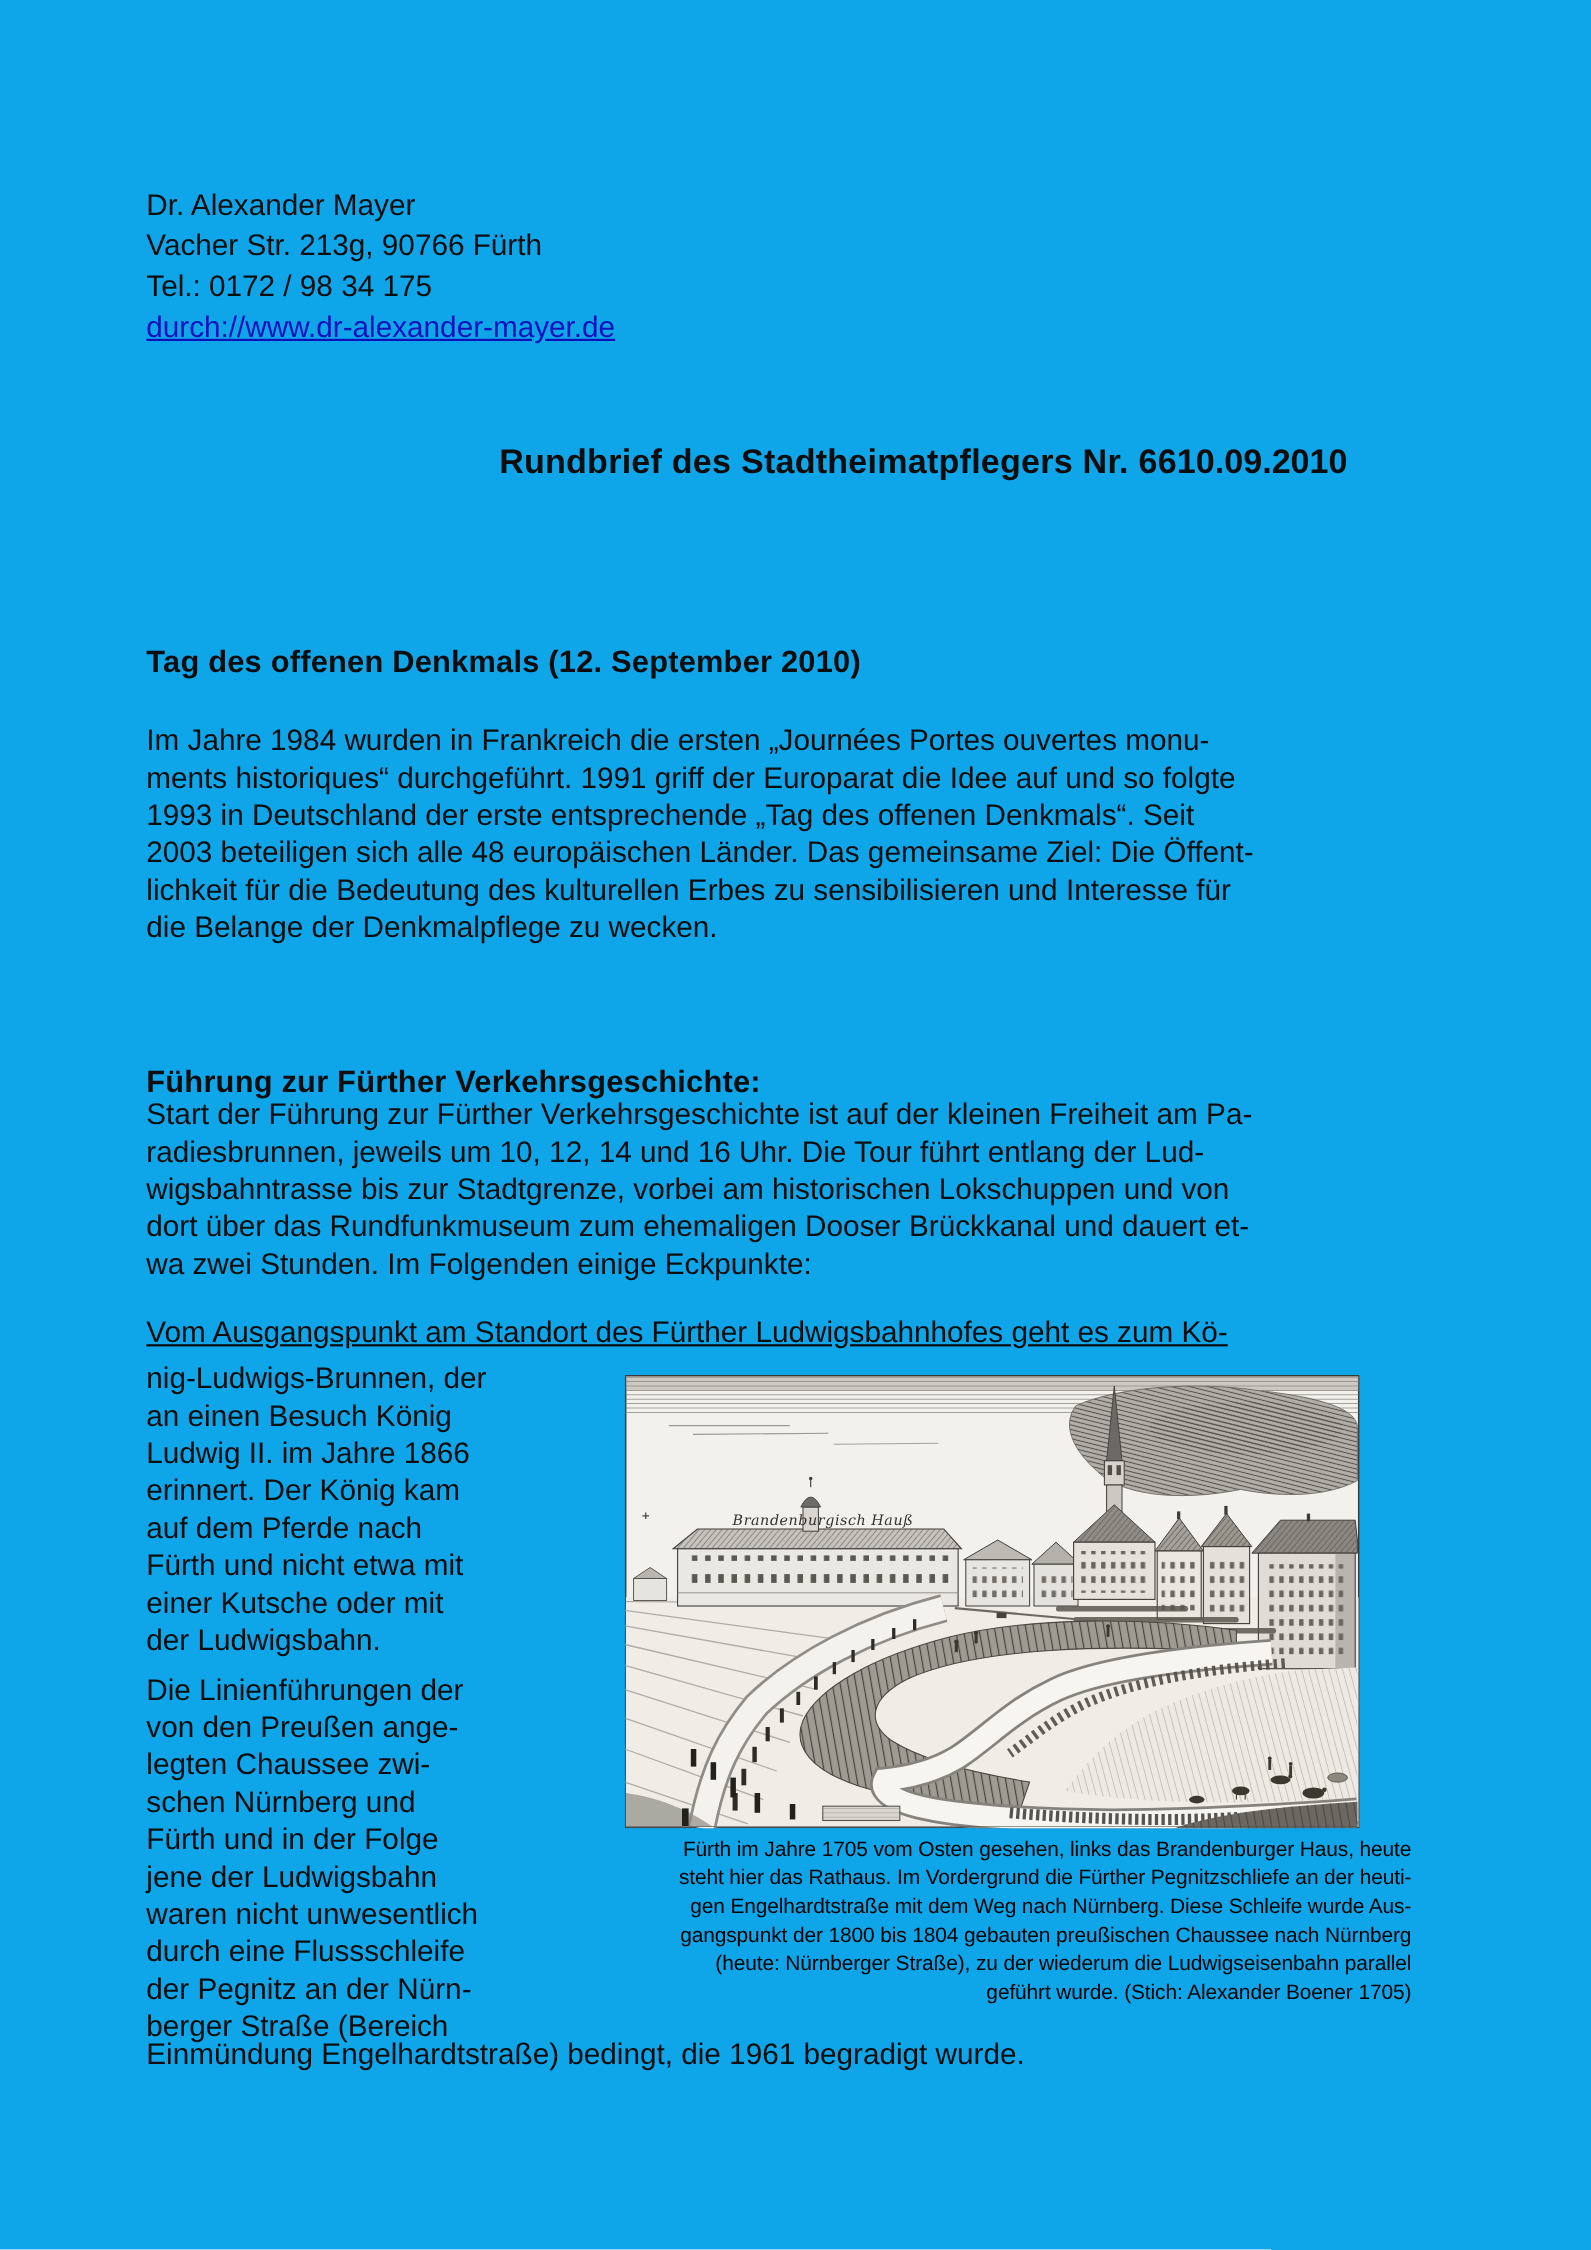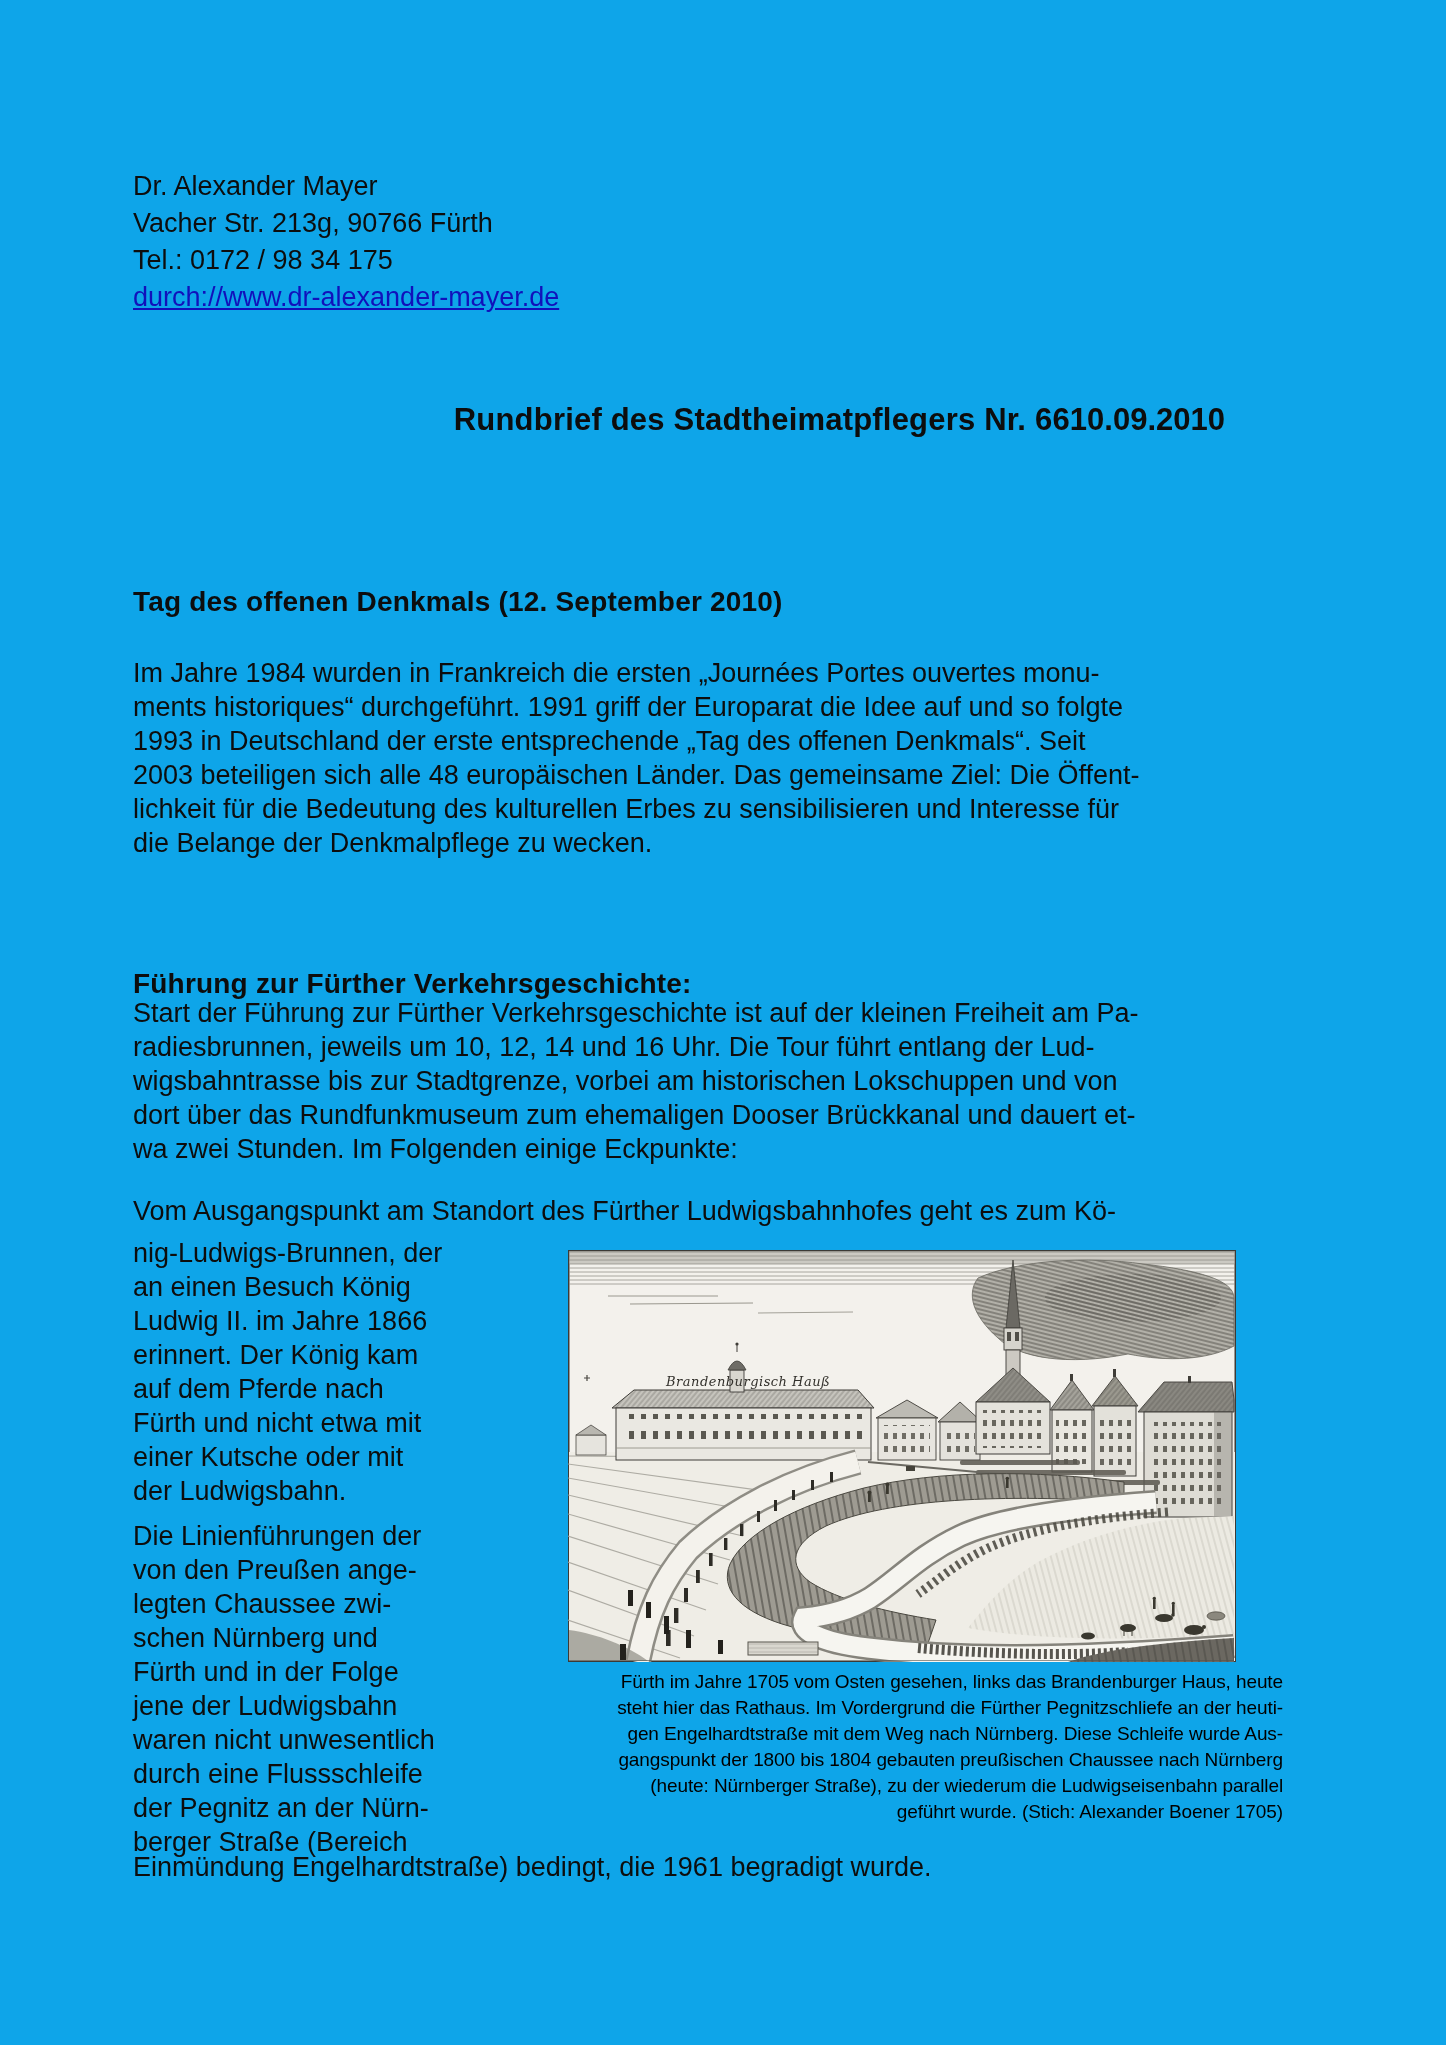--- a/index.html
+++ b/index.html
@@ -50,21 +50,21 @@
 lichkeit für die Bedeutung des kulturellen Erbes zu sensibilisieren und Interesse für
 die Belange der Denkmalpflege zu wecken.</div>
 
   <div class="abs h2" style="left:133px;top:968px;">Führung zur Fürther Verkehrsgeschichte:</div>
   <div class="abs body-text" style="left:133px;top:996px;">Start der Führung zur Fürther Verkehrsgeschichte ist auf der kleinen Freiheit am Pa-
 radiesbrunnen, jeweils um 10, 12, 14 und 16 Uhr. Die Tour führt entlang der Lud-
 wigsbahntrasse bis zur Stadtgrenze, vorbei am historischen Lokschuppen und von
 dort über das Rundfunkmuseum zum ehemaligen Dooser Brückkanal und dauert et-
 wa zwei Stunden. Im Folgenden einige Eckpunkte:</div>
 
-  <div class="abs body-text" style="left:133px;top:1194px;">Vom Ausgangspunkt am Standort des Fürther Ludwigsbahnhofes geht es zum Kö-</div>
+  <div class="abs body-text" style="left:133px;top:1194px;text-decoration:underline;">Vom Ausgangspunkt am Standort des Fürther Ludwigsbahnhofes geht es zum Kö-</div>
 
   <div class="abs body-text leftcol" style="left:133px;top:1236px;">nig-Ludwigs-Brunnen, der
 an einen Besuch König
 Ludwig II. im Jahre 1866
 erinnert. Der König kam
 auf dem Pferde nach
 Fürth und nicht etwa mit
 einer Kutsche oder mit
 der Ludwigsbahn.</div>
   <div class="abs body-text leftcol" style="left:133px;top:1519px;">Die Linienführungen der

